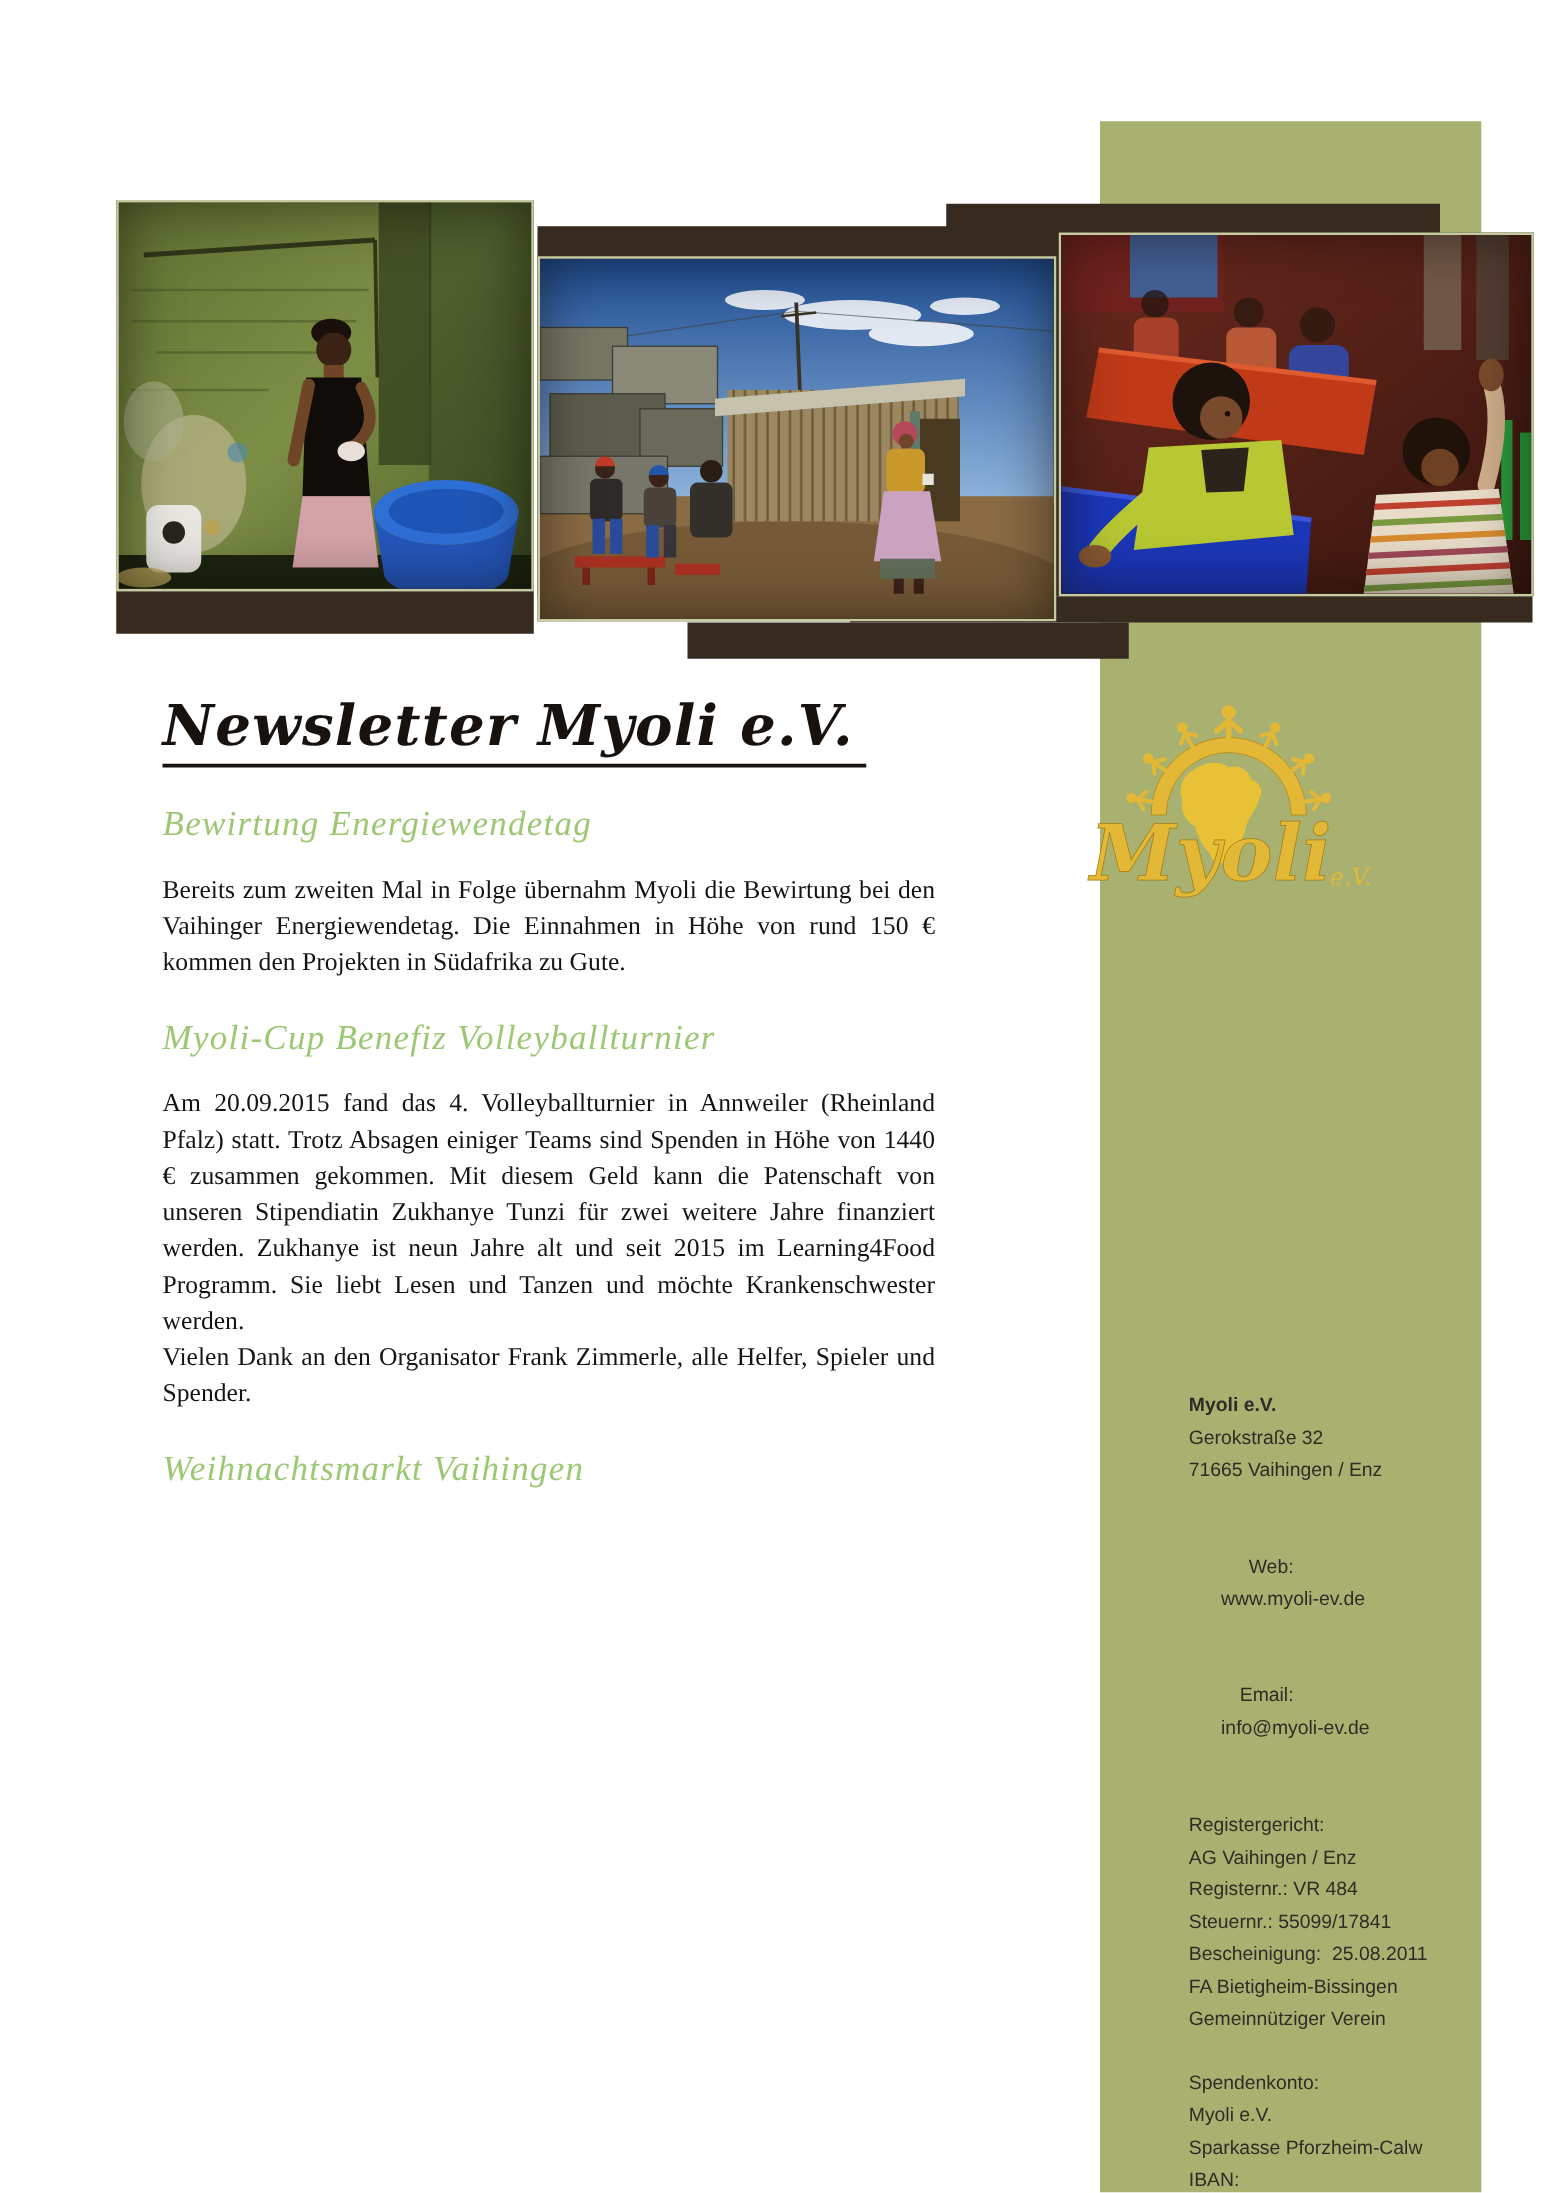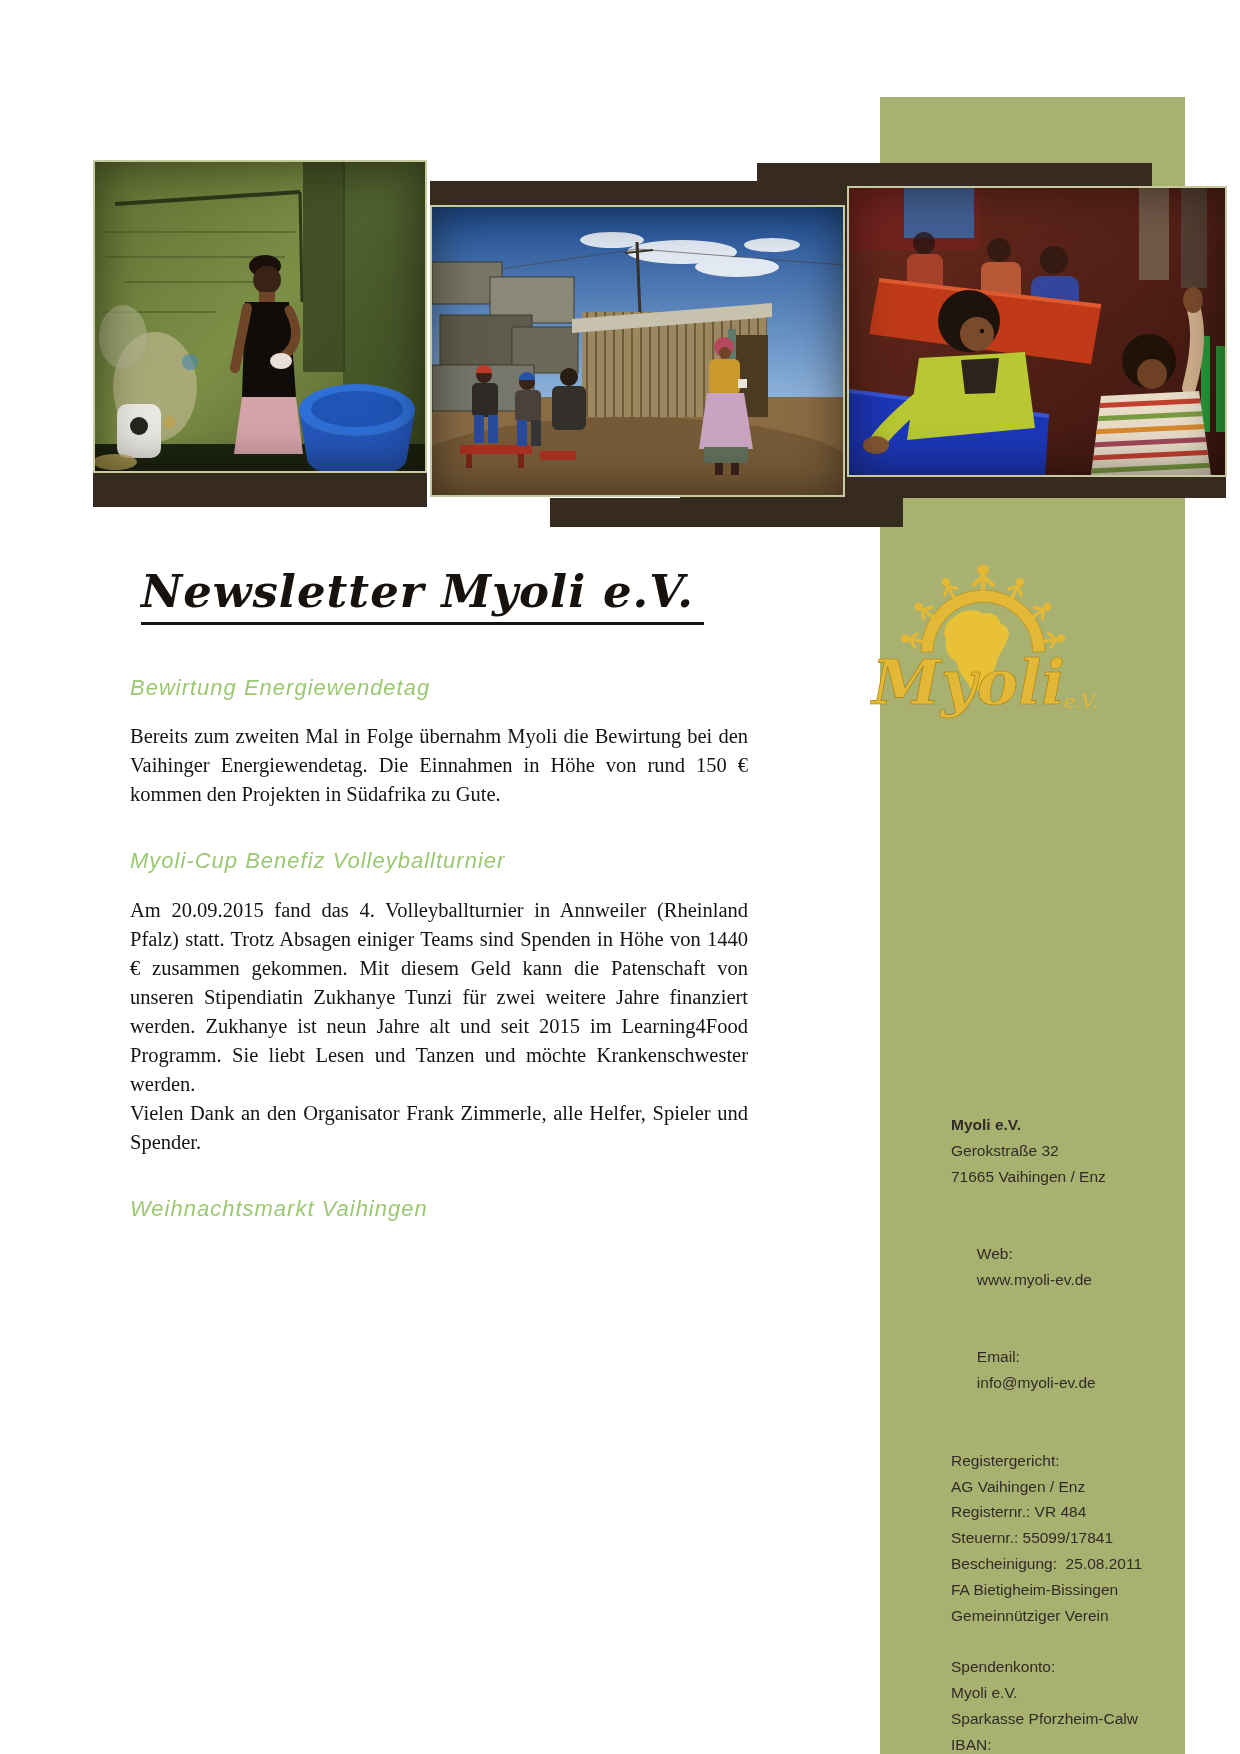--- a/index.html
+++ b/index.html
@@ -22,48 +22,48 @@
   .photo-1{left:93px;top:160px;width:330px;height:309px;}
   .photo-2{left:430px;top:205px;width:411px;height:288px;}
   .photo-3{left:847px;top:186px;width:376px;height:287px;}
   
   .logo{position:absolute;left:858px;top:552px;width:254px;height:170px;}
   
   .main-col{position:absolute;left:130px;top:556px;width:618px;color:#17120e;}
   .doc-title{
     display:inline-block;font-family:"DejaVu Serif",serif;font-style:italic;font-weight:bold;
     font-size:45px;line-height:1.1;letter-spacing:1px;border-bottom:3px solid #17120e;
-    padding:0 10px 5px 0;margin:11px;
+    padding:0 10px 5px 0;margin:0;
   }
   .intro{
     margin:32px 0 0 0;font-family:"DejaVu Serif",serif;font-style:italic;
     font-size:27px;line-height:1.55;text-align:justify;
   }
   .review-heading{
     margin:30px 0 0 0;font-family:"DejaVu Serif",serif;font-style:italic;font-weight:bold;
     font-size:36px;line-height:1.2;color:#8cc15f;letter-spacing:1px;
   }
   .sub-heading{
-    margin:38px 0 0 0;font-family:Liberation Sans, sans-serif;font-style:italic;font-weight:normal;
-    font-size:22px;line-height:1.25;color:#9cc873;letter-spacing:1px;
+    margin:28px 0 0 0;font-family:Liberation Serif, serif;font-style:italic;font-weight:normal;
+    font-size:28px;line-height:1.25;color:#9cc873;letter-spacing:1px;
   }
   .body-p{
     margin:21px 0 0 0;font-family:"Liberation Serif",serif;font-size:20.5px;line-height:29px;
     text-align:justify;color:#141414;
   }
   .body-p.cont{margin-top:0;}
   
   .sidebar-info{
     position:absolute;left:907px;top:1112px;width:264px;
     font-family:"Liberation Sans",sans-serif;font-size:15.5px;line-height:25.8px;color:#2f2c26;
   }
   .sb-group + .sb-group{margin-top:26px;}
   .sb-line{white-space:pre-wrap;margin-left:44px;}
   .sb-org{font-weight:bold;}
-  .sb-label{display:inline-block;min-width:58px;white-space:pre;}
+  .sb-label{display:inline-block;min-width:58px;white-space:pre;text-align:right;}
 </style>
 </head>
 <body>
 
 <div class="sidebar-bg"></div>
 
 <div class="band band-top"></div>
 <div class="band band-mid"></div>
 <div class="band band-bottom"></div>
 <div class="band band-foot"></div>

